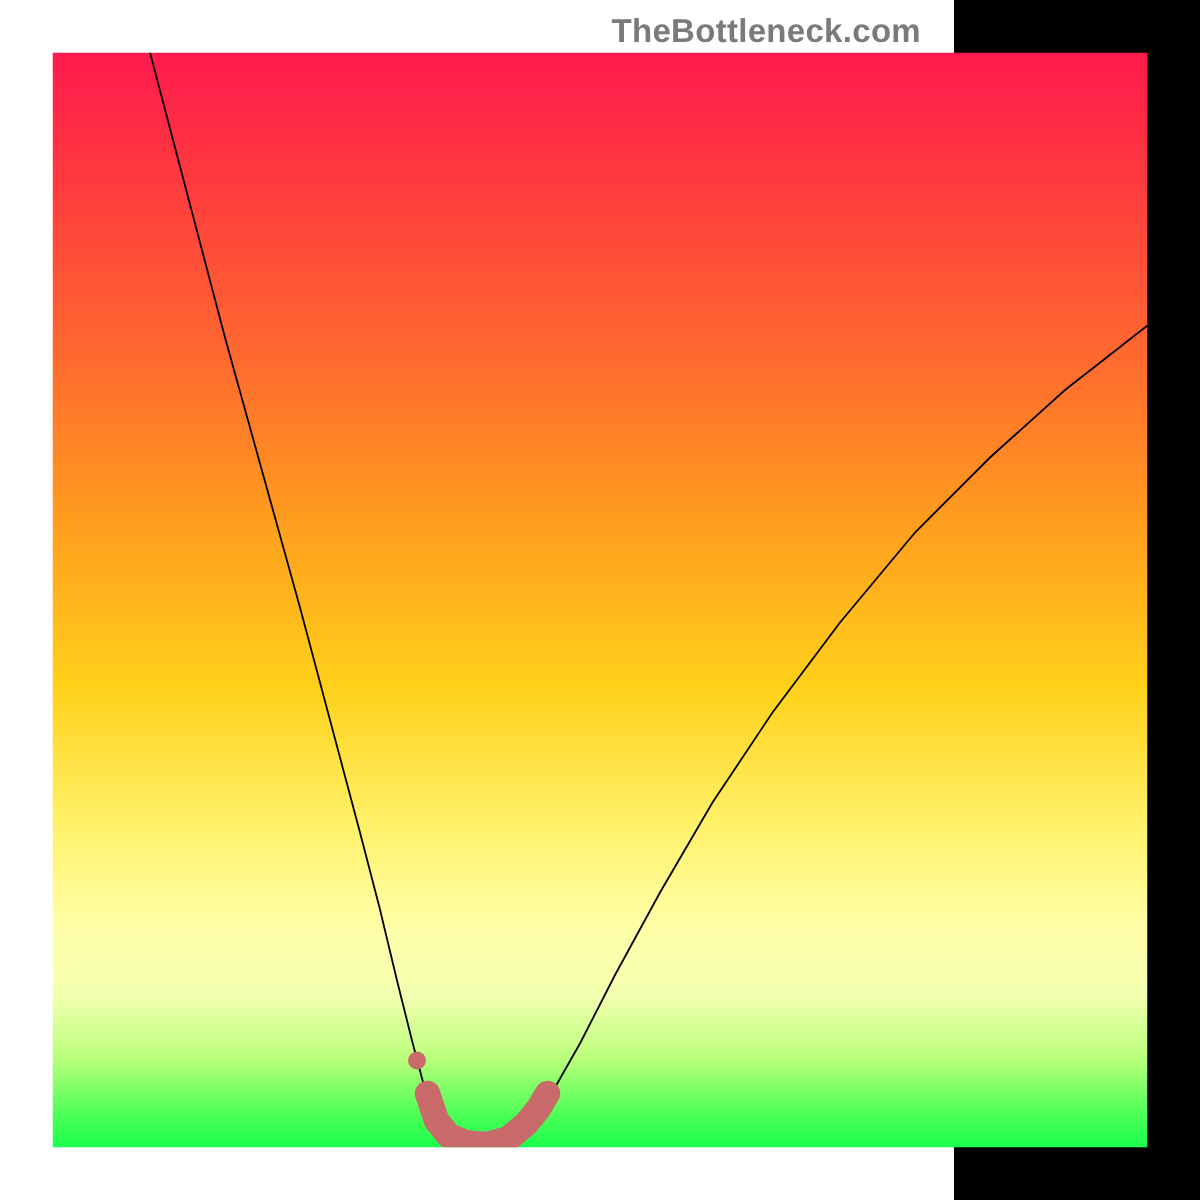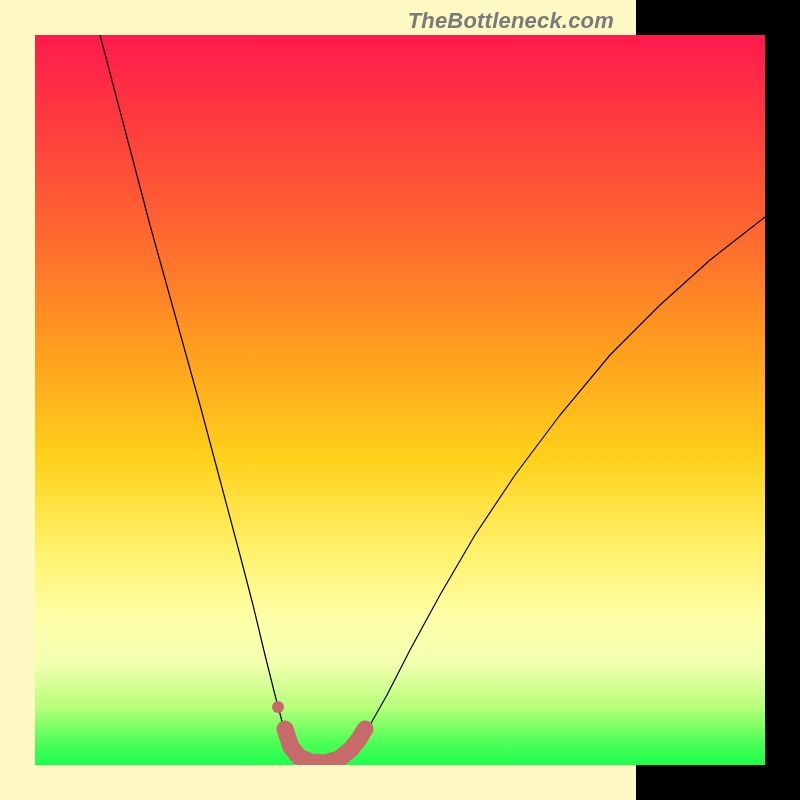--- a/index.html
+++ b/index.html
@@ -8,22 +8,21 @@
     width: 800px;
     height: 800px;
     overflow: hidden;
     background: #000;
     font-family: Arial, Helvetica, sans-serif;
   }
   .frame {
     position: relative;
     width: 636px;
     height: 800px;
-    background: #fef9c3;
-    font-style: italic;
+    background: #ffffff;
   }
   .plot-area {
     position: absolute;
     left: 35px;
     top: 35px;
     width: 730px;
     height: 730px;
     overflow: hidden;
   }
   .gradient-bg {

